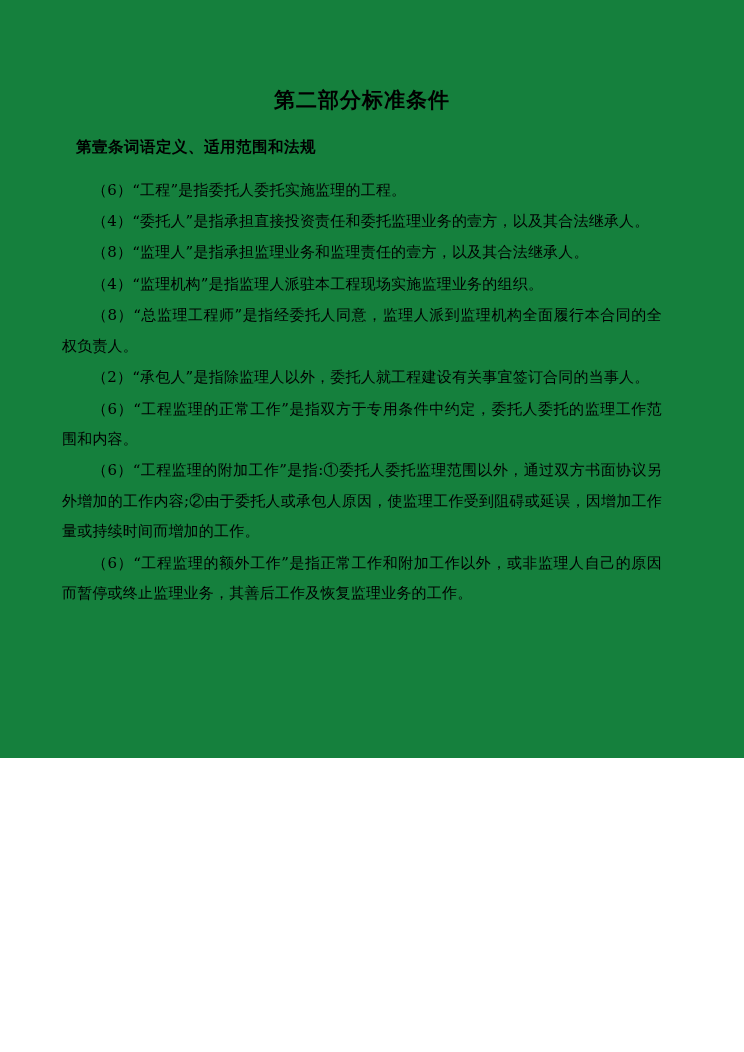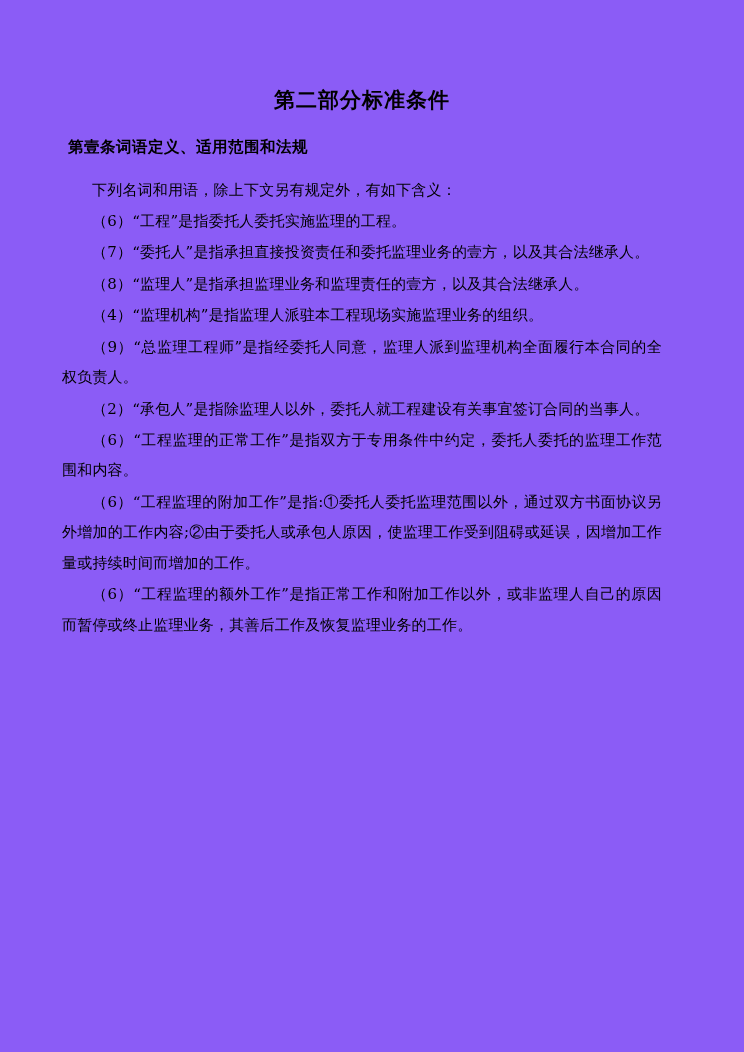--- a/index.html
+++ b/index.html
@@ -10,37 +10,37 @@
   body {
     width: 744px;
     height: 1052px;
     font-family: "DejaVu Serif", serif;
     color: #000000;
     position: relative;
   }
   .page {
     box-sizing: border-box;
     width: 744px;
-    height: 1052px;
+    height: 758px;
     padding: 78px 82px 60px 62px;
-    background: #8b5cf6;
+    background: #15803d;
   }
   .doc-title {
     text-align: center;
     font-size: 21px;
     font-weight: bold;
     letter-spacing: 1px;
     margin: 8px 0 22px 0;
     line-height: 1.3;
   }
   .section-heading {
     font-size: 15.5px;
     font-weight: bold;
     letter-spacing: 0.5px;
-    margin: 0 0 16px 6px;
+    margin: 0 0 16px 14px;
     line-height: 1.5;
   }
   .para {
     font-size: 15px;
     line-height: 2.03;
     text-align: justify;
     text-justify: inter-ideograph;
     margin: 0 0 1px 0;
     text-indent: 30px;
     letter-spacing: 0.2px;
@@ -48,24 +48,23 @@
 </style>
 </head>
 <body>
 
 <div class="page">
 
   <h1 class="doc-title">第二部分标准条件</h1>
 
   <h2 class="section-heading">第壹条词语定义、适用范围和法规</h2>
 
-  <p class="para">下列名词和用语，除上下文另有规定外，有如下含义：</p>
   <p class="para">（6）“工程”是指委托人委托实施监理的工程。</p>
-  <p class="para">（7）“委托人”是指承担直接投资责任和委托监理业务的壹方，以及其合法继承人。</p>
+  <p class="para">（4）“委托人”是指承担直接投资责任和委托监理业务的壹方，以及其合法继承人。</p>
   <p class="para">（8）“监理人”是指承担监理业务和监理责任的壹方，以及其合法继承人。</p>
   <p class="para">（4）“监理机构”是指监理人派驻本工程现场实施监理业务的组织。</p>
-  <p class="para">（9）“总监理工程师”是指经委托人同意，监理人派到监理机构全面履行本合同的全权负责人。</p>
+  <p class="para">（8）“总监理工程师”是指经委托人同意，监理人派到监理机构全面履行本合同的全权负责人。</p>
   <p class="para">（2）“承包人”是指除监理人以外，委托人就工程建设有关事宜签订合同的当事人。</p>
   <p class="para">（6）“工程监理的正常工作”是指双方于专用条件中约定，委托人委托的监理工作范围和内容。</p>
   <p class="para">（6）“工程监理的附加工作”是指:①委托人委托监理范围以外，通过双方书面协议另外增加的工作内容;②由于委托人或承包人原因，使监理工作受到阻碍或延误，因增加工作量或持续时间而增加的工作。</p>
   <p class="para">（6）“工程监理的额外工作”是指正常工作和附加工作以外，或非监理人自己的原因而暂停或终止监理业务，其善后工作及恢复监理业务的工作。</p>
 
 </div>
 
 </body></html>

